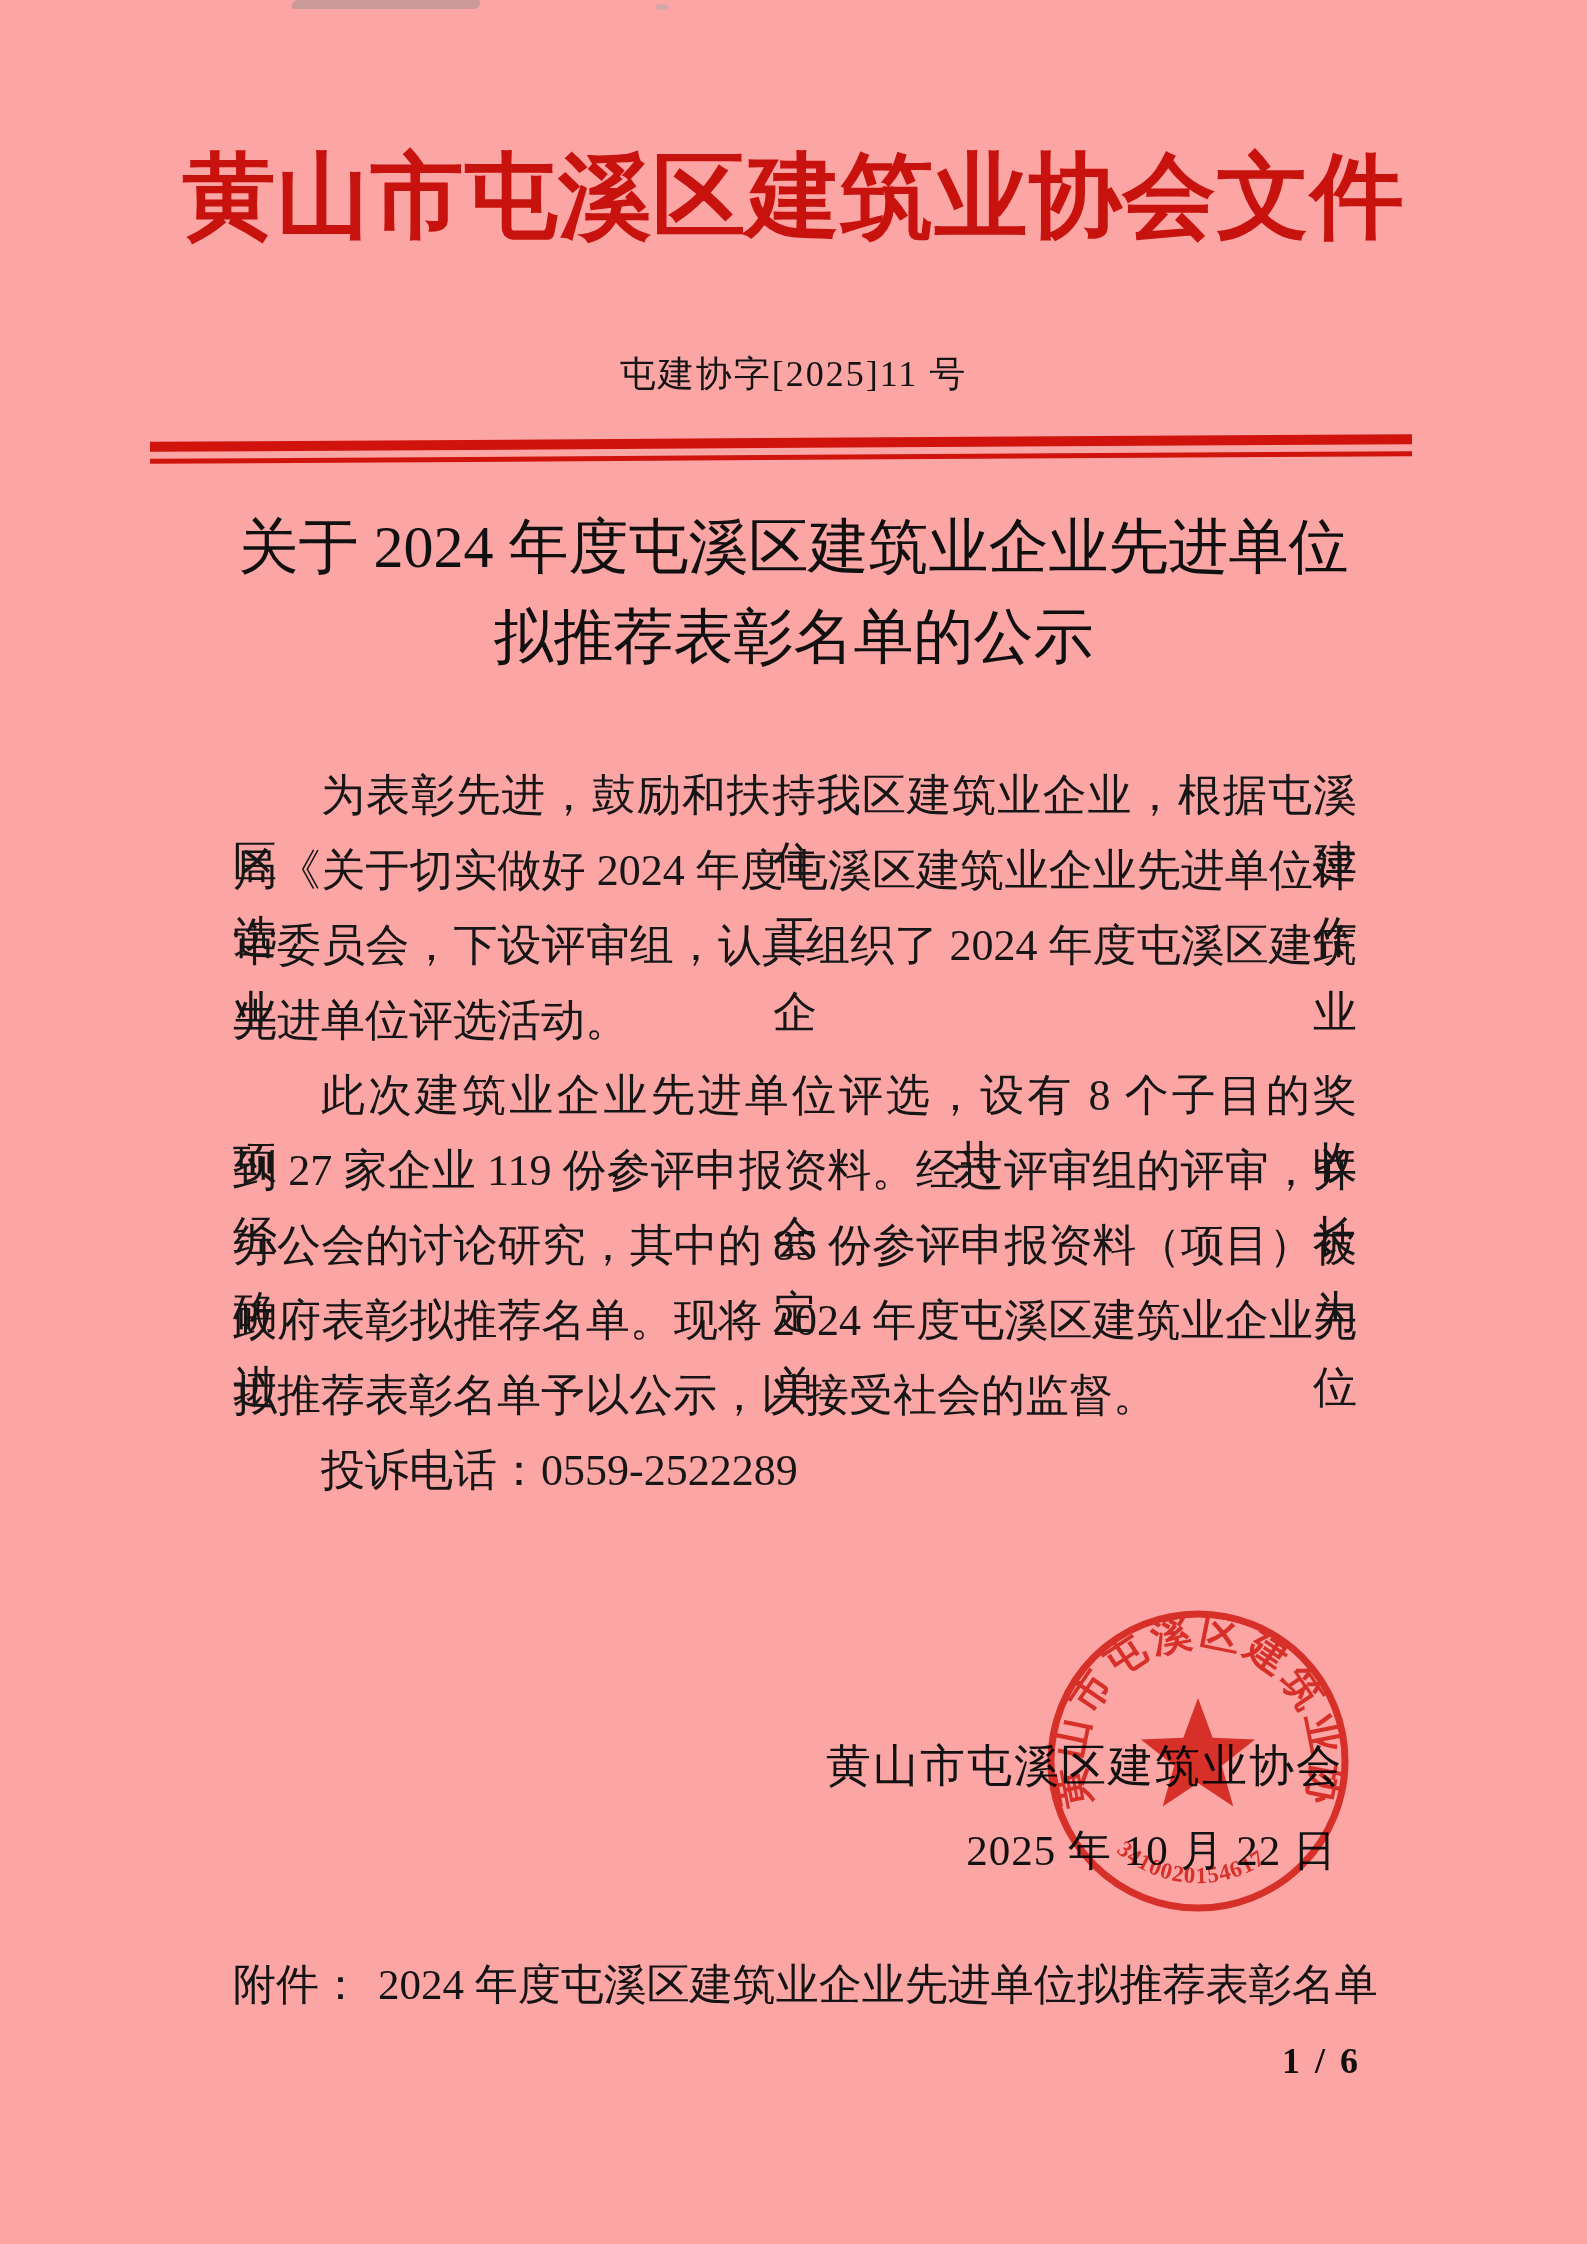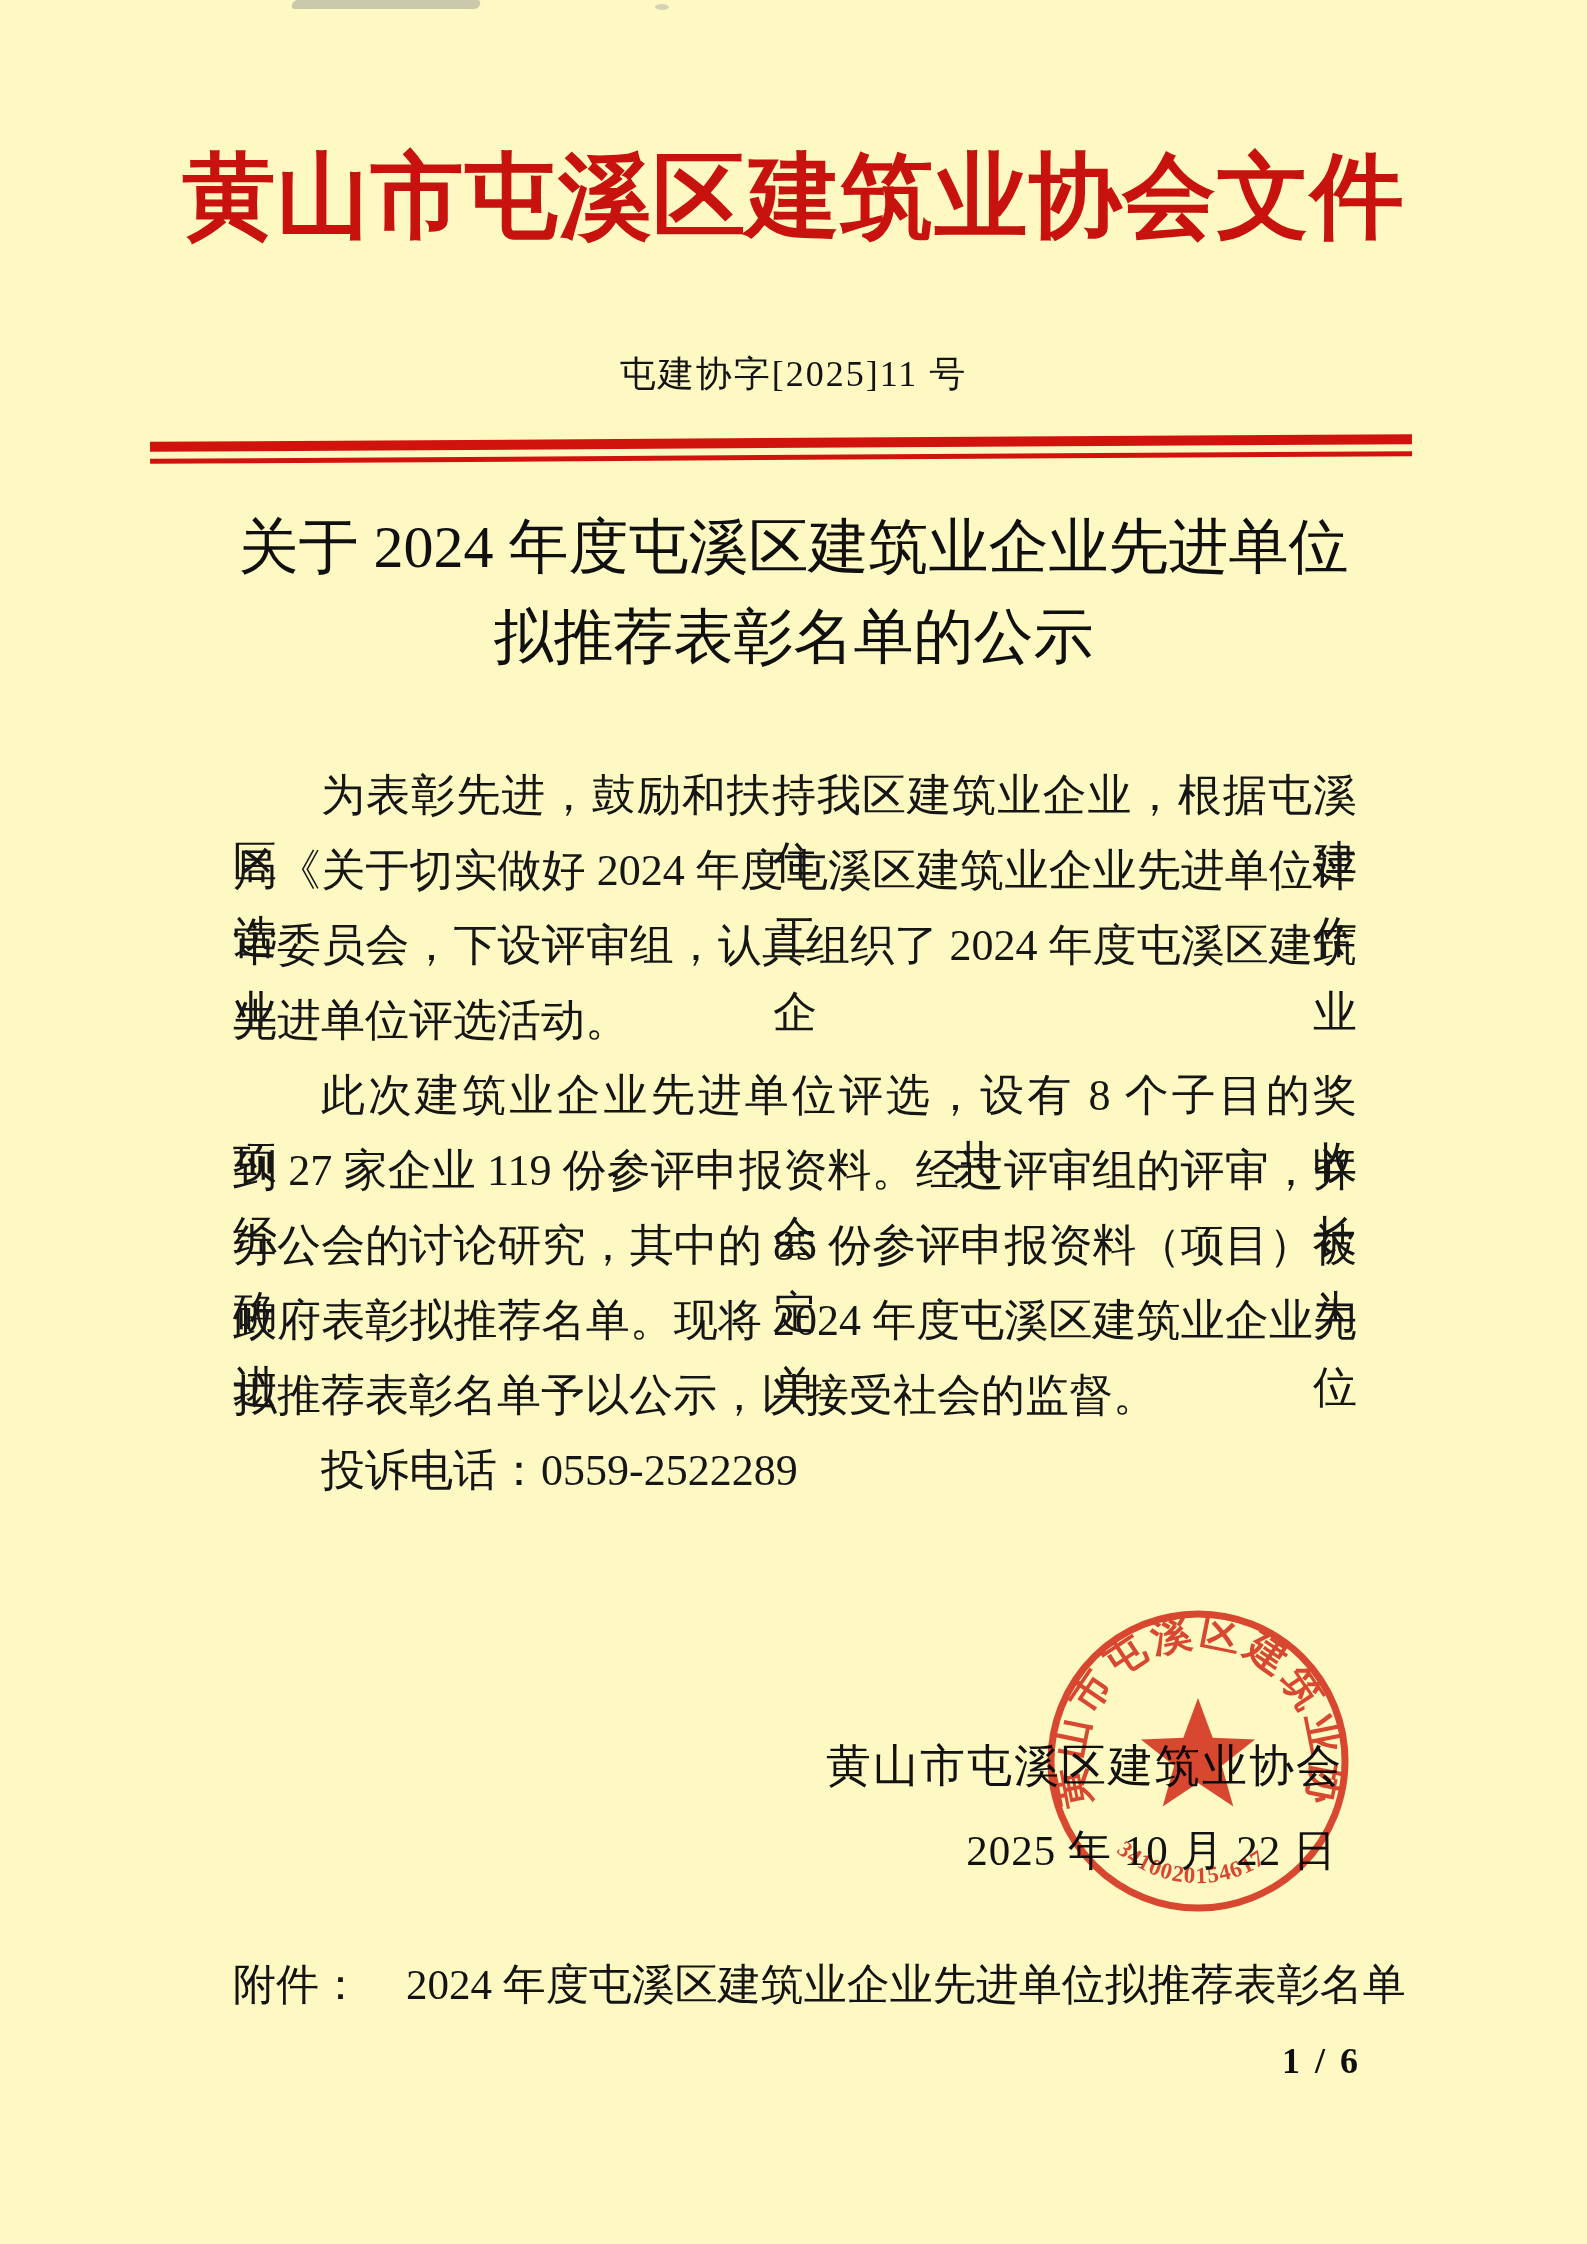--- a/index.html
+++ b/index.html
@@ -1,20 +1,20 @@
 <!DOCTYPE html>
 <html><head>
 <meta charset="utf-8">
 <style>
   html,body{margin:0;padding:0;background:#e8e8e8;}
   .page{
     position:relative;
     width:1587px;height:2244px;
     margin:0 auto;
-    background:#fef9c3;
+    background:#fca5a5;
     overflow:hidden;
     font-family:"Liberation Serif","DejaVu Serif",serif;
     color:#1b1b1b;
   }
   
   .smudge{
     position:absolute;top:0;left:292px;width:188px;height:9px;
     background:#8f8f8f;opacity:.45;border-radius:5px;
     transform:skewX(-20deg);
   }
@@ -67,21 +67,21 @@
   }
   .signature-date{
     position:absolute;top:1822px;right:250px;
     font-size:43px;letter-spacing:1px;color:#121212;
     white-space:nowrap;
   }
   .attachment{
     position:absolute;left:233px;top:1956px;
     font-size:43px;color:#141414;white-space:nowrap;
   }
-  .attachment .att-title{ margin-left:44px; }
+  .attachment .att-title{ margin-left:16px; }
   .page-indicator{
     position:absolute;top:2040px;right:226px;
     font-size:36px;font-weight:bold;letter-spacing:3px;color:#101010;
   }
   .seal{
     position:absolute;left:1038px;top:1601px;
     width:320px;height:320px;
     mix-blend-mode:multiply;
     opacity:.92;
   }

